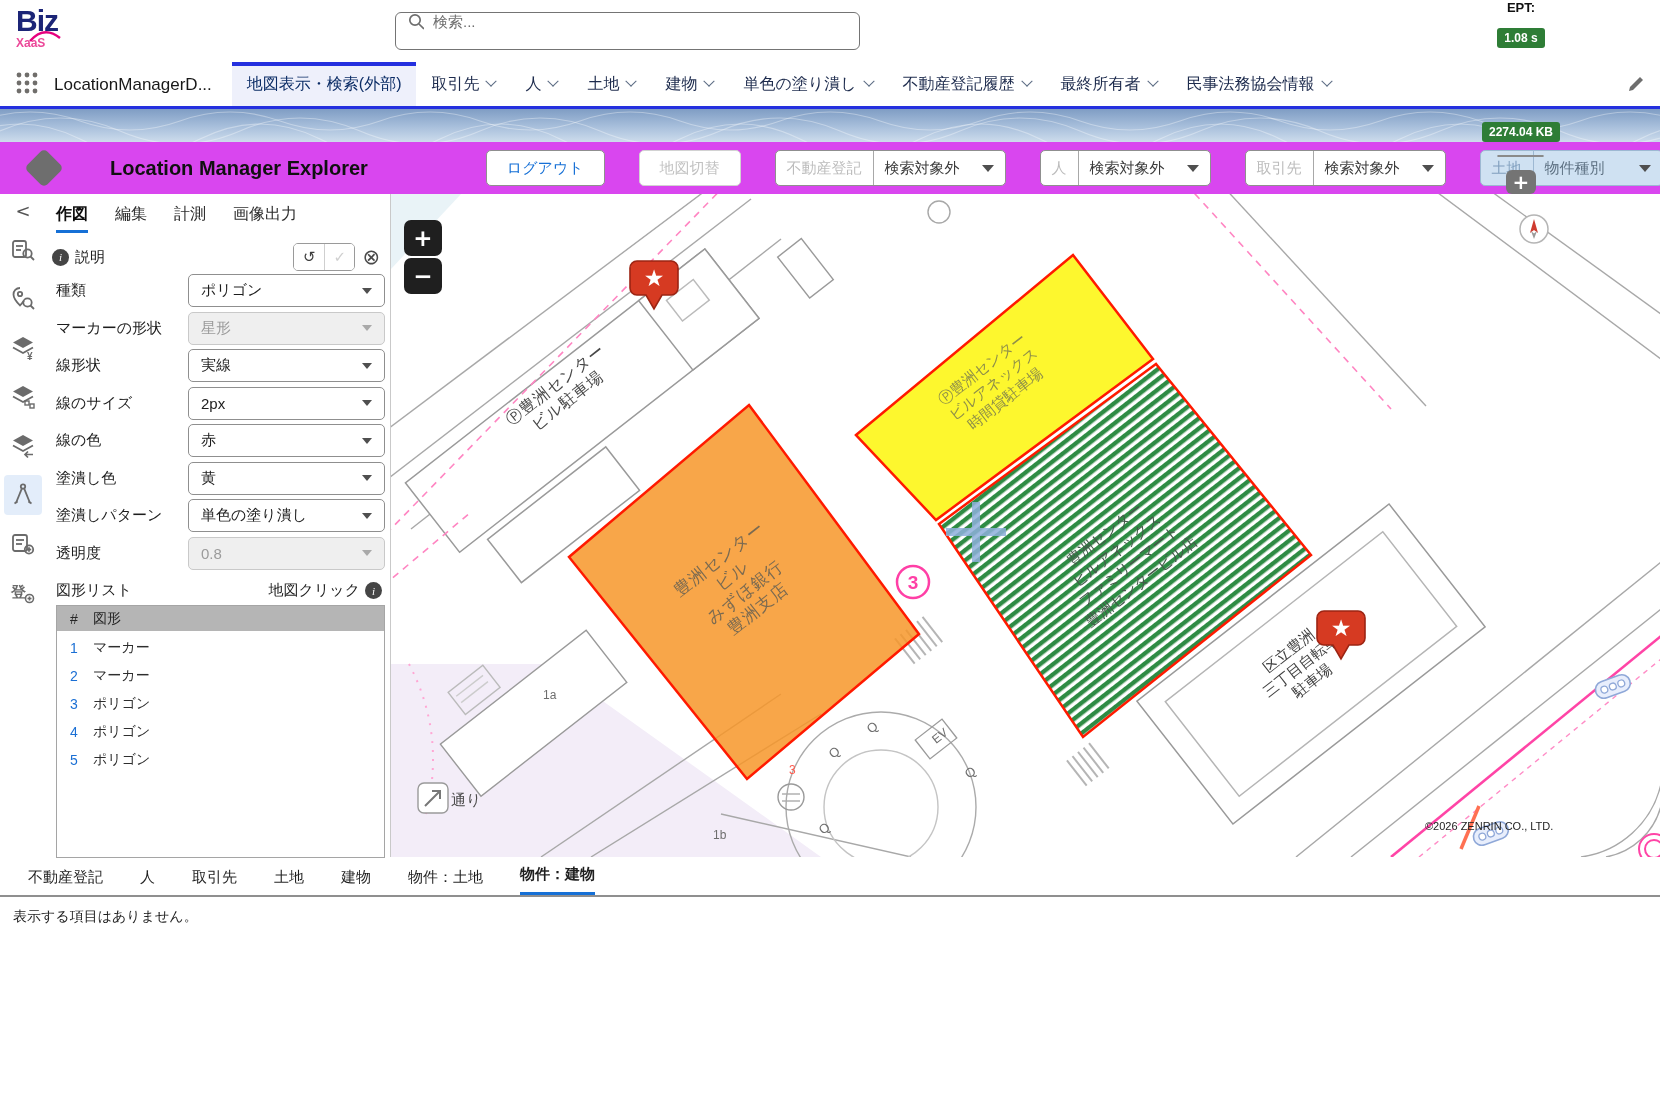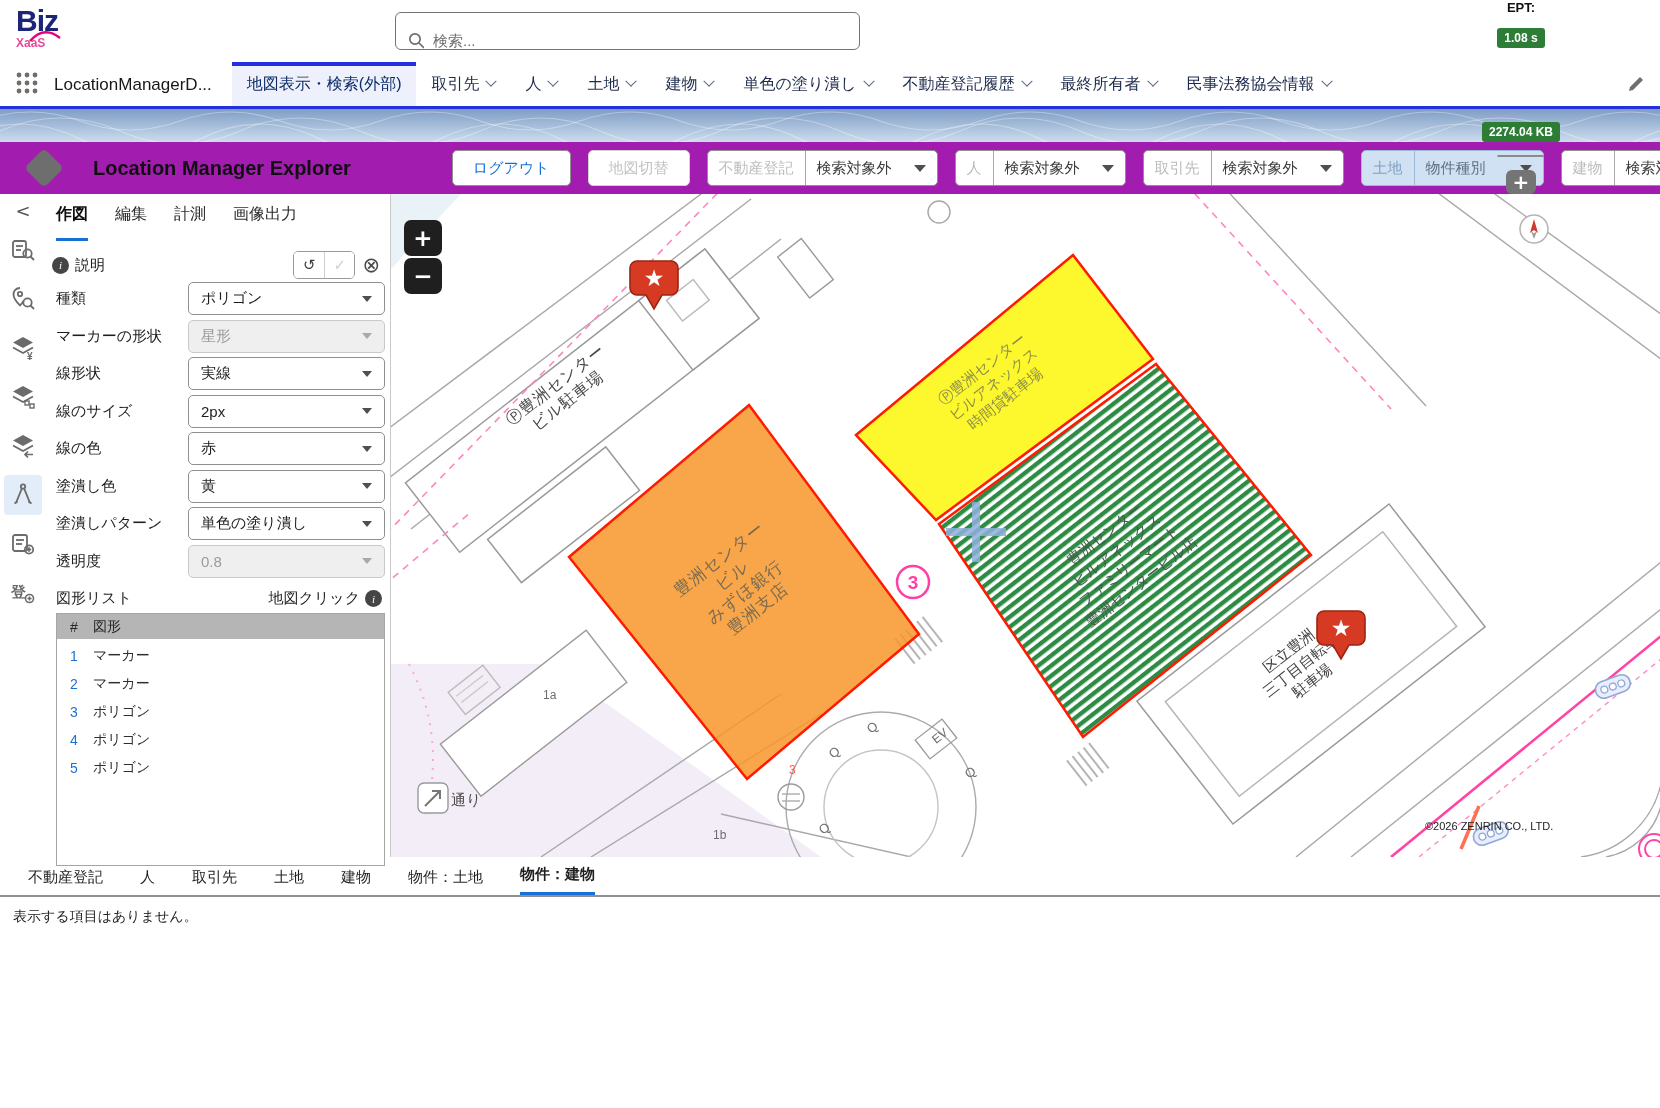--- a/index.html
+++ b/index.html
@@ -7,21 +7,21 @@
     font-family:"Liberation Sans","DejaVu Sans",sans-serif; }
   .glyph { font-family:"DejaVu Sans",sans-serif; }
 
   
   .topbar { height:62px; position:relative; background:#fff; }
   .logo { position:absolute; left:16px; top:6px; width:70px; }
   .logo-biz { font-size:30px; font-weight:800; color:#1c2577; line-height:30px; letter-spacing:-1px;}
   .logo-xaas { font-size:12px; font-weight:800; color:#ec4899; line-height:15px; position:relative;}
   .logo-swoosh { position:absolute; left:12px; top:-7px; }
   .searchbox { position:absolute; left:395px; top:12px; width:465px; height:38px;
-    border:1px solid #747474; border-radius:6px; display:flex; align-items:flex-end; padding:0 12px; gap:9px; background:#fff;}
+    border:1px solid #747474; border-radius:6px; display:flex; align-items:flex-start; padding:0 12px; gap:9px; background:#fff;}
   .searchbox input { border:none; outline:none; font-size:15px; color:#333; width:100%; background:transparent;}
   .searchbox input::placeholder { color:#6e6e6e; }
   .hdr-right { position:absolute; right:100px; top:0; height:62px; display:flex; align-items:center; gap:13px;flex-direction:column;}
   .perf-label { font-size:13px; font-weight:bold; color:#111; }
   .badge { background:#2e7d36; color:#fff; font-size:12px; font-weight:bold; padding:3px 7px; border-radius:3px; }
   .splitbtn { display:flex; align-items:stretch; border:1px solid #8a8a8a; border-radius:5px; height:31px; overflow:hidden;}
   .splitbtn .cell { display:flex; align-items:center; justify-content:center; }
   .split-star { width:28px; font-size:17px; color:#3f3f3f; }
   .split-caret { width:17px; border-left:1px solid #8a8a8a; }
   .plusbtn { width:30px; height:30px; background:#747474; border-radius:6px; color:#fff; font-size:20px; font-weight:bold;
@@ -37,21 +37,21 @@
   .navtab { display:flex; align-items:center; gap:8px; padding:0 15px; height:44px; font-size:16px; color:#1d2b4d; white-space:nowrap;}
   .navtab.active { background:#eef0fb; box-shadow:inset 0 4px 0 #2430df; color:#0b2c66; }
   .chev { width:8px; height:8px; border-right:1.6px solid #5b6b83; border-bottom:1.6px solid #5b6b83;
     transform:rotate(45deg) translate(-2px,-2px); }
   .nav-pencil { position:absolute; right:14px; bottom:12px; }
 
   
   .banner { height:33px; background:linear-gradient(180deg,#7f9dc4 0%,#a9c0dc 55%,#cddcec 100%); overflow:hidden; }
 
   
-  .lmetoolbar { height:52px; display:flex; align-items:center; gap:17px; padding-left:22px; background:#a21caf; overflow:hidden; white-space:nowrap;}
+  .lmetoolbar { height:52px; display:flex; align-items:center; gap:34px; padding-left:22px; background:#d946ef; overflow:hidden; white-space:nowrap;}
   .diamond { width:28px; height:28px; background:#6e6e6e; border-radius:5px; transform:rotate(45deg); margin:0 8px; flex-shrink:0;}
   .lmetitle { font-size:20px; font-weight:bold; color:#101010; margin:0 84px 0 10px; }
   .btn { height:36px; border:1px solid #8f8f8f; border-radius:5px; background:#fff; font-size:15px; padding:0 20px;
     display:flex; align-items:center; flex-shrink:0;}
   .btn-logout { color:#1670d6; }
   .btn-disabled { color:#c2c2c2; border-color:#d2d2d2; }
   .fgroup { height:36px; border:1px solid #8f8f8f; border-radius:5px; display:flex; align-items:stretch; background:#fff; flex-shrink:0;}
   .fgroup .cat { padding:0 11px; font-size:15px; color:#bcbcbc; display:flex; align-items:center; border-right:1px solid #a8a8a8;}
   .fgroup .val { padding:0 11px; display:flex; align-items:center; justify-content:space-between; gap:22px; font-size:15px; color:#3d3d3d; min-width:128px;}
   .fgroup.hl { background:#cfe1f2; border-color:#9db8d2; }
@@ -62,21 +62,21 @@
 
   
   .main { display:flex; height:663px; background:#fff; }
   .strip { width:46px; display:flex; flex-direction:column; align-items:center; padding-top:8px; gap:9px; flex-shrink:0;}
   .collapse { font-size:18px; color:#555; line-height:18px; margin-bottom:1px; cursor:default;}
   .sicon { width:38px; height:40px; display:flex; align-items:center; justify-content:center; border-radius:4px; }
   .sicon.active { background:#e3edfa; }
 
   .panel { width:345px; flex-shrink:0; border-right:1px solid #c9c9c9; position:relative; background:#fff;}
   .ptabs { display:flex; gap:27px; padding:10px 0 0 10px; font-size:16px; }
-  .ptab { padding-bottom:13px; color:#2c2c2c;font-family:Liberation Mono, monospace; }
+  .ptab { padding-bottom:5px; color:#2c2c2c;font-family:Liberation Mono, monospace; }
   .ptab.active { font-weight:bold; border-bottom:3px solid #1670d6; color:#0d0d0d; }
   .descrow { display:flex; align-items:center; margin-top:9px; padding-left:6px; gap:6px; height:30px; }
   .infodot { width:17px; height:17px; border-radius:50%; background:#454545; color:#fff; font-size:11px; font-style:italic;
     display:flex; align-items:center; justify-content:center; font-family:"Liberation Serif",serif; flex-shrink:0;}
   .desclabel { font-size:15px; color:#1d1d1d; }
   .descbtns { margin-left:auto; margin-right:10px; display:flex; align-items:center; gap:7px;}
   .undoseg { display:flex; border:1px solid #9a9a9a; border-radius:5px; overflow:hidden; }
   .useg { width:30px; height:26px; display:flex; align-items:center; justify-content:center; font-size:15px; color:#3f3f3f; background:#fff;}
   .useg.checkseg { border-left:1px solid #cfcfcf; color:#cfcfcf; }
   .closecirc { font-size:21px; color:#4a4a4a; line-height:21px; }

